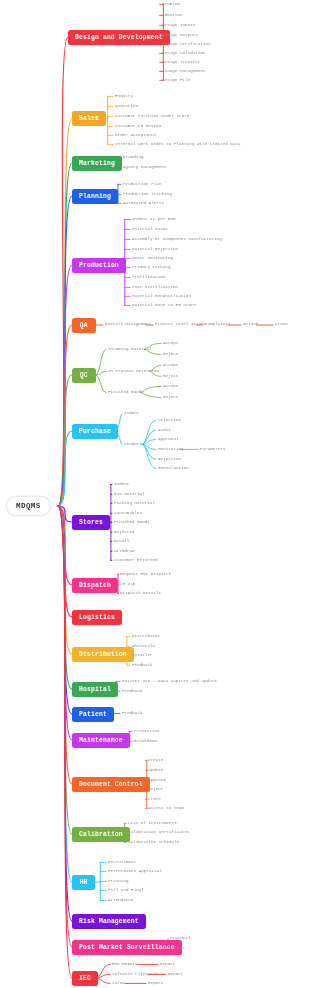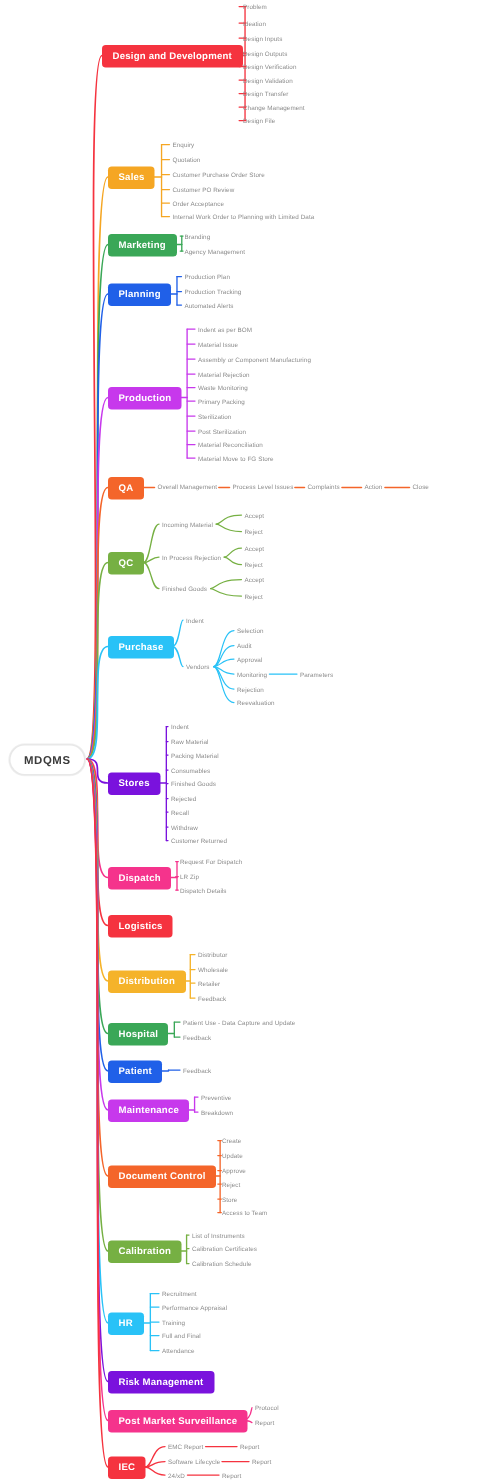--- a/index.html
+++ b/index.html
@@ -1,18 +1,18 @@
 <!DOCTYPE html>
 <html><head>
 <meta charset="utf-8">
 <style>
   html,body{margin:0;padding:0;background:#ffffff;}
   body{width:310px;height:988px;position:relative;overflow:hidden;
        font-family:"Liberation Sans","DejaVu Sans",sans-serif;}
-  #canvas{position:absolute;inset:0;width:310px;height:732px;}
+  #canvas{position:absolute;inset:0;width:310px;height:732px;font-family:Liberation Mono, monospace;}
   svg.links{position:absolute;left:0;top:0;width:310px;height:988px;pointer-events:none;}
   .node{position:absolute;box-sizing:border-box;white-space:nowrap;}
   .root{
     background:#ffffff;border:1.6px solid #e8e8e8;border-radius:11px;
     color:#3b3b3b;font-size:7.6px;font-weight:bold;letter-spacing:.4px;
     padding:5px 9px;box-shadow:0 0 0 .5px #f2f2f2;
   }
   .lvl1{
     color:#ffffff;font-size:6.4px;font-weight:bold;border-radius:2.5px;
     padding:4px 7px;letter-spacing:.15px;text-align:center;

